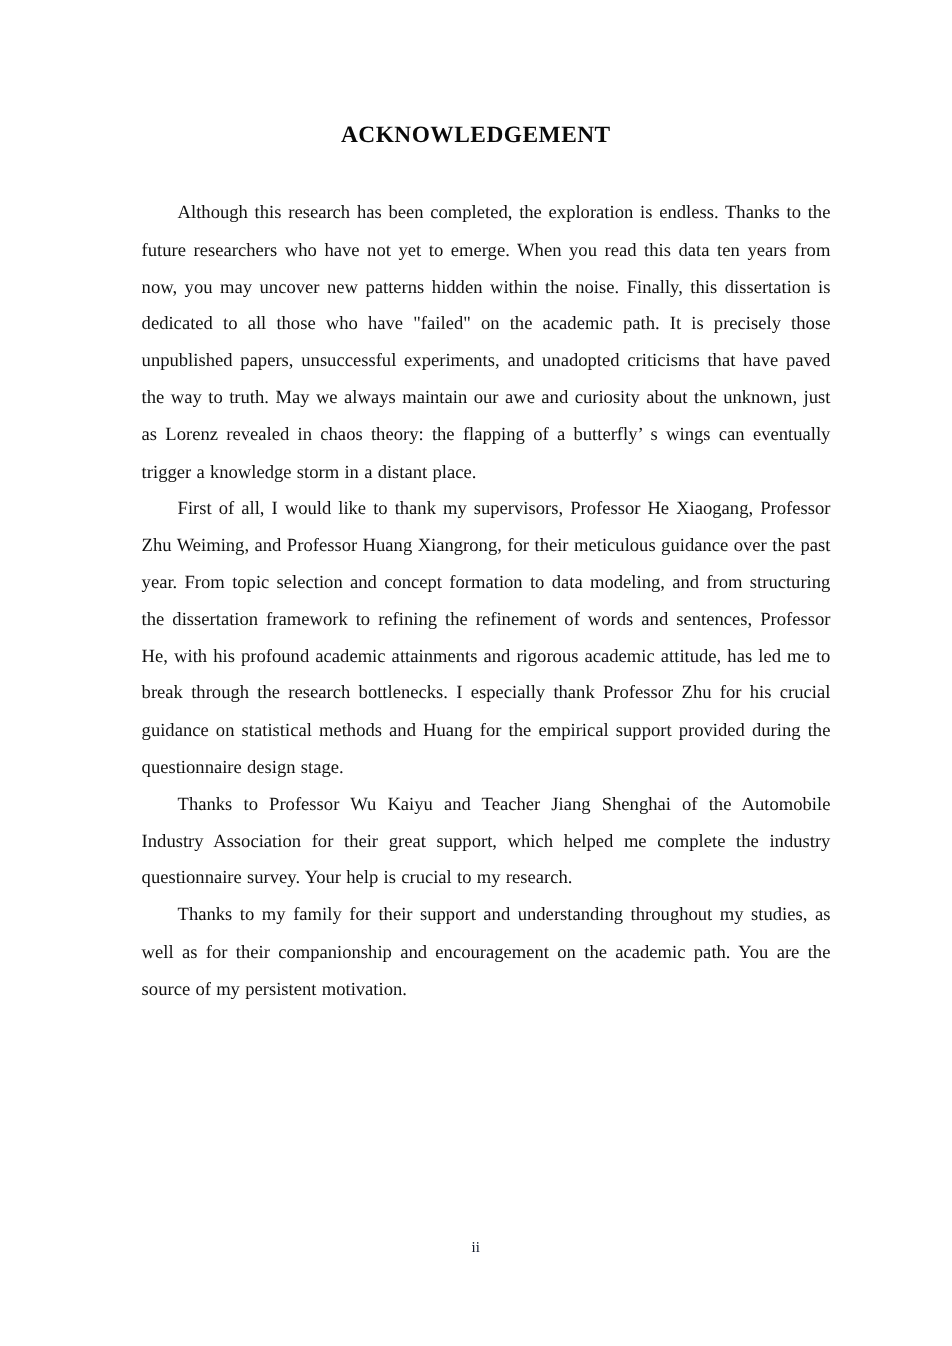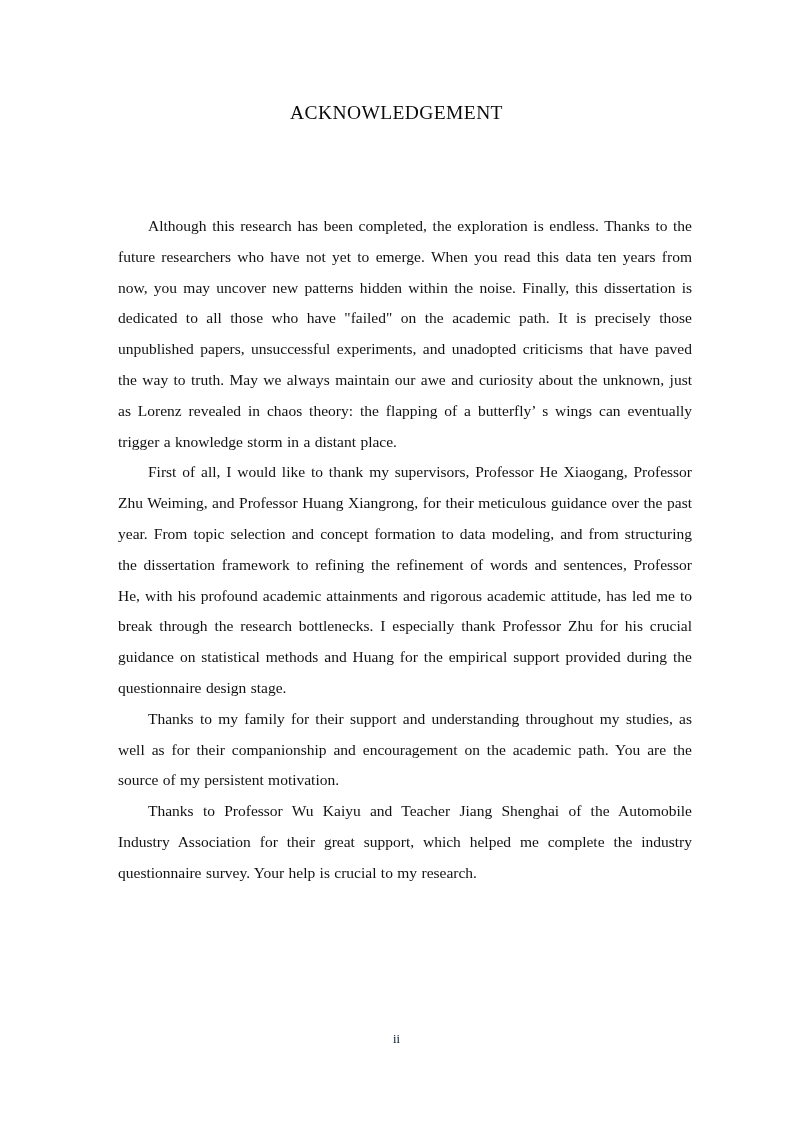--- a/index.html
+++ b/index.html
@@ -18,30 +18,29 @@
   }
   .doc-title {
     position: absolute;
     top: 99px;
     left: 0;
     width: 100%;
     margin: 0;
     text-align: center;
     font-size: 19.5px;
     line-height: 28px;
-    font-weight: normal;
+    font-weight: bold;
     letter-spacing: 0.4px;
     color: #0b0b0b;
   }
   .content {
     position: absolute;
     top: 163px;
     left: 118px;
     width: 574px;
-    margin-top: 48px;
   }
   .content p {
     margin: 0;
     font-size: 15.5px;
     line-height: 30.8px;
     text-align: justify;
     text-indent: 30px;
     word-spacing: 0.5px;
   }
   .page-number {
@@ -58,19 +57,19 @@
 </head>
 <body>
 
 <div class="page">
 
   <h1 class="doc-title">ACKNOWLEDGEMENT</h1>
 
   <div class="content">
     <p>Although this research has been completed, the exploration is endless. Thanks to the future researchers who have not yet to emerge. When you read this data ten years from now, you may uncover new patterns hidden within the noise. Finally, this dissertation is dedicated to all those who have "failed" on the academic path. It is precisely those unpublished papers, unsuccessful experiments, and unadopted criticisms that have paved the way to truth. May we always maintain our awe and curiosity about the unknown, just as Lorenz revealed in chaos theory: the flapping of a butterfly’ s wings can eventually trigger a knowledge storm in a distant place.</p>
     <p>First of all, I would like to thank my supervisors, Professor He Xiaogang, Professor Zhu Weiming, and Professor Huang Xiangrong, for their meticulous guidance over the past year. From topic selection and concept formation to data modeling, and from structuring the dissertation framework to refining the refinement of words and sentences, Professor He, with his profound academic attainments and rigorous academic attitude, has led me to break through the research bottlenecks. I especially thank Professor Zhu for his crucial guidance on statistical methods and Huang for the empirical support provided during the questionnaire design stage.</p>
+    <p>Thanks to Professor Wu Kaiyu and Teacher Jiang Shenghai of the Automobile Industry Association for their great support, which helped me complete the industry questionnaire survey. Your help is crucial to my research.</p>
     <p>Thanks to my family for their support and understanding throughout my studies, as well as for their companionship and encouragement on the academic path. You are the source of my persistent motivation.</p>
-    <p>Thanks to Professor Wu Kaiyu and Teacher Jiang Shenghai of the Automobile Industry Association for their great support, which helped me complete the industry questionnaire survey. Your help is crucial to my research.</p>
   </div>
 
   <div class="page-number">ii</div>
 
 </div>
 
 </body></html>

